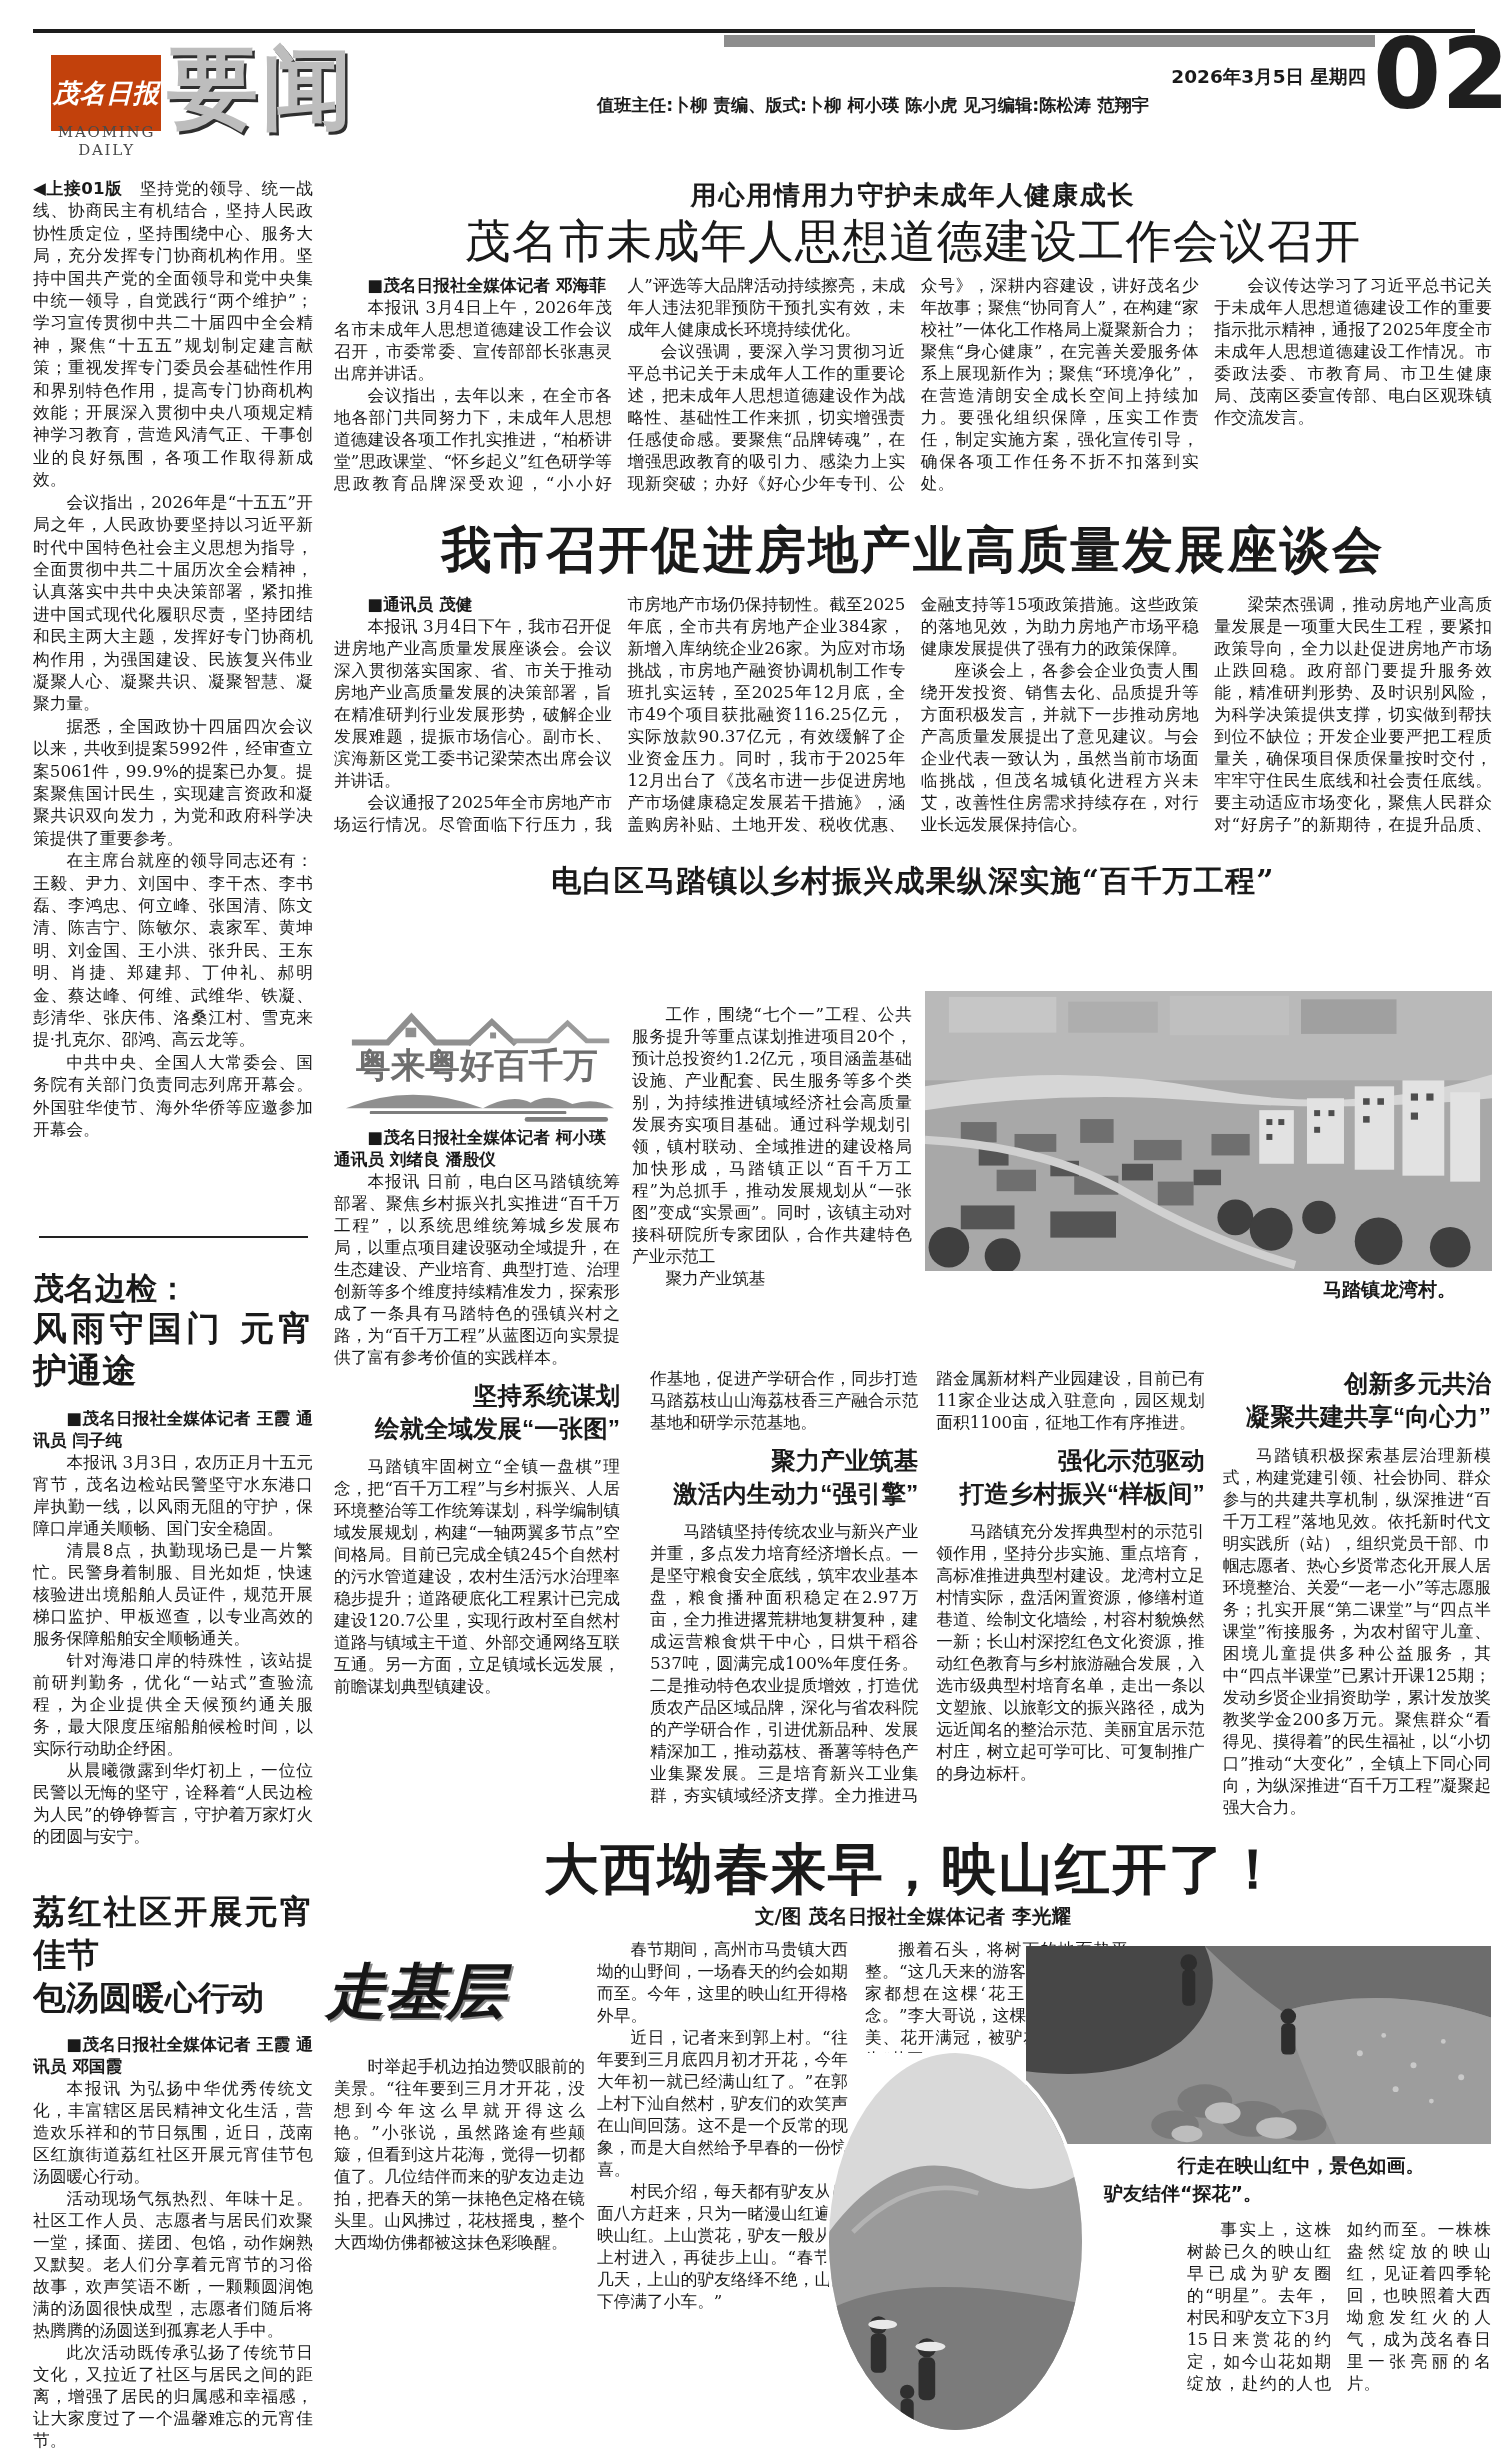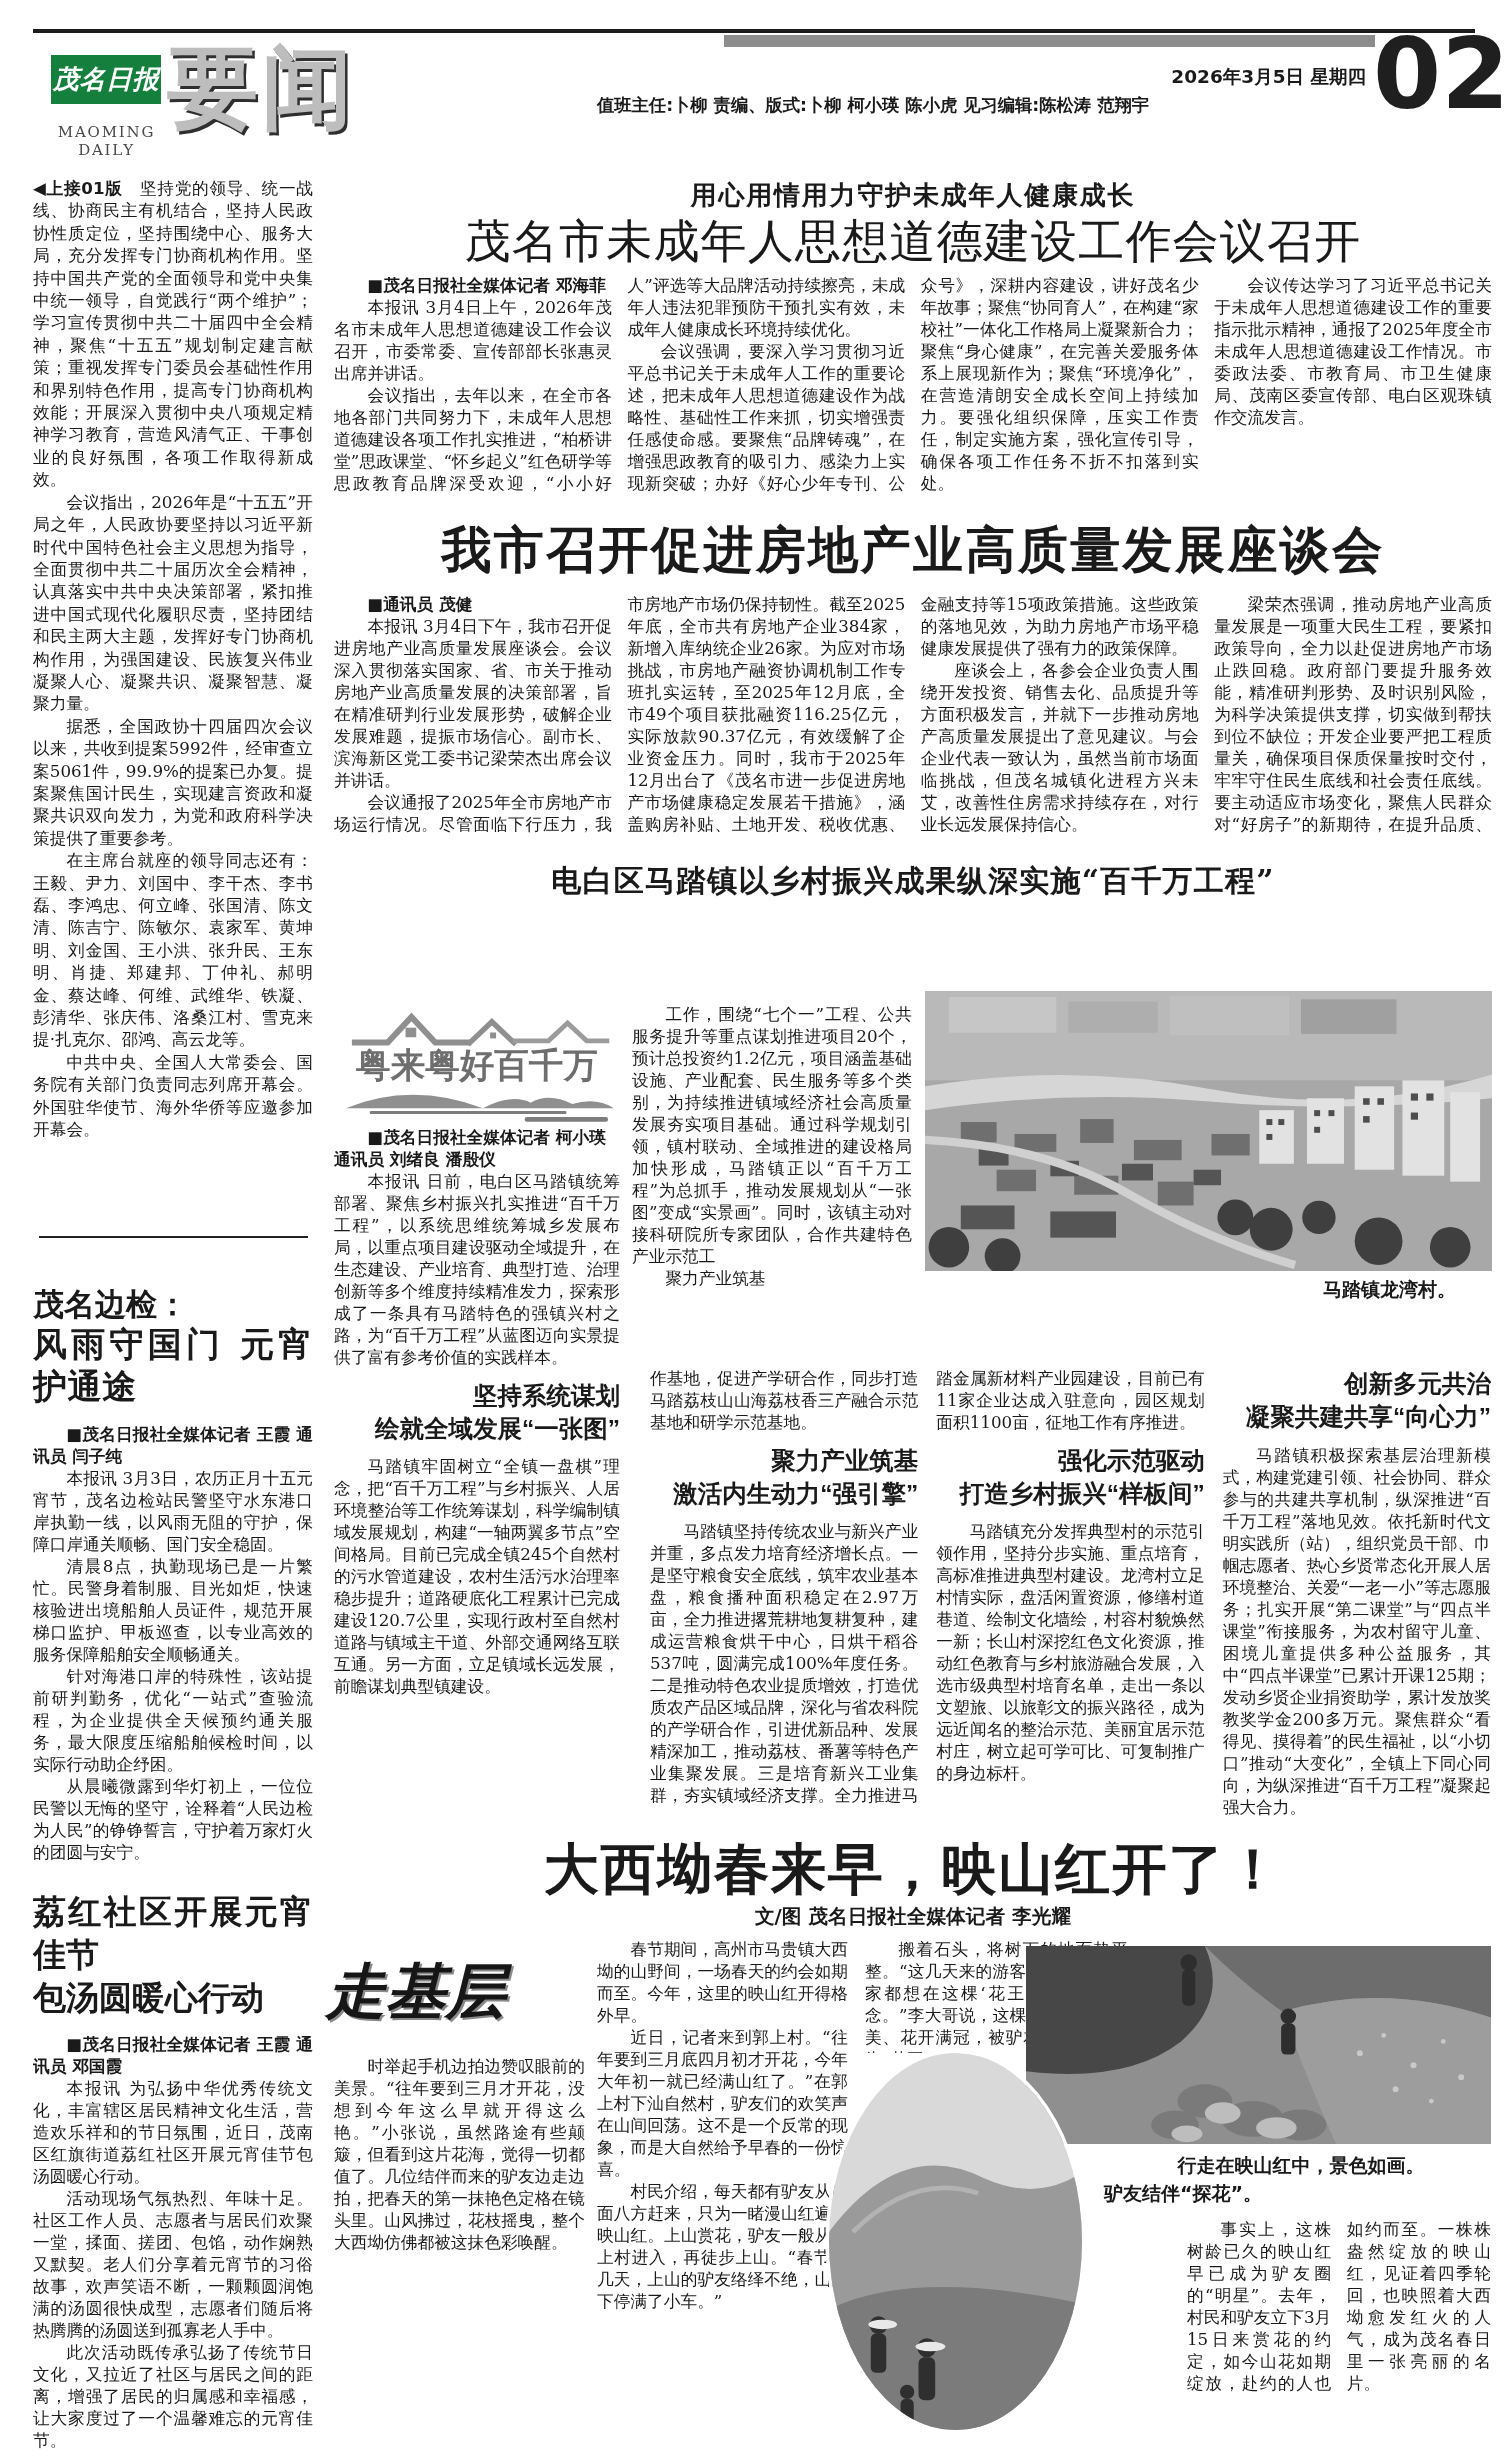--- a/index.html
+++ b/index.html
@@ -3,42 +3,42 @@
 <meta charset="utf-8">
 <style>
   html,body{margin:0;padding:0;background:#e8e8e8;}
   #page{position:relative;width:1508px;height:2462px;background:#ffffff;overflow:hidden;
         font-family:"DejaVu Serif","Liberation Serif",serif;color:#1a1a1a;}
   .abs{position:absolute;}
   .sans{font-family:"DejaVu Sans","Liberation Sans",sans-serif;}
   
   #top-rule{left:33px;top:29px;width:1442px;height:3.6px;background:#1c1c1c;}
   #top-graybar{left:724px;top:35px;width:651px;height:12px;background:#8d8d8d;}
-  #masthead-box{left:51px;top:55px;width:110px;height:49px;background:#15803d;color:#fff;
+  #masthead-box{left:51px;top:55px;width:110px;height:76px;background:#c2410c;color:#fff;
     display:flex;align-items:center;justify-content:center;font-size:26px;font-weight:bold;
     font-style:italic;letter-spacing:0.6px;}
   #masthead-en{left:47px;top:123px;width:119px;text-align:center;font-size:15px;letter-spacing:1.8px;color:#4a4a4a;}
   #section-title{left:167px;top:37px;width:143px;font-size:91px;line-height:101px;color:#bdbdbd;
     font-weight:bold;text-shadow:2.4px 3px 0 #2f2f2f;letter-spacing:3.6px;white-space:nowrap;}
   #hdr-date{left:656px;top:64px;width:710px;text-align:right;font-size:18.5px;font-weight:bold;}
   #hdr-staff{left:597px;top:93px;width:770px;text-align:left;font-size:17.3px;font-weight:bold;}
   #page-no{left:1373px;top:24px;width:125px;text-align:right;font-size:98px;font-weight:bold;color:#1f1f1f;line-height:101px;}
   
   .body-text p{margin:0;text-indent:2em;font-size:16.7px;line-height:22px;text-align:justify;}
   .byline{font-family:"DejaVu Sans","Liberation Sans",sans-serif;font-weight:bold;font-size:17.3px;
     line-height:24px;margin:0 0 8.4px 0;text-indent:0;}
   .caption{font-family:"DejaVu Sans","Liberation Sans",sans-serif;font-weight:bold;font-size:19px;}
   
   #left-col{left:33px;top:177px;width:280px;height:2274px;}
   #jump-block{position:absolute;left:0;top:0;width:280px;height:1040px;overflow:hidden;}
   #jump-block p{margin:0;text-indent:2em;font-size:16.7px;line-height:22.4px;text-align:justify;}
   #jump-block p.first{text-indent:0;}
   .jump-label{font-weight:bold;font-family:"DejaVu Sans","Liberation Sans",sans-serif;}
   #left-rule{position:absolute;left:6px;top:1059px;width:269px;height:1.8px;background:#222;}
-  #bj-block{position:absolute;left:0;top:1092px;width:280px;height:770px;overflow:hidden;margin-top:16px;}
+  #bj-block{position:absolute;left:0;top:1092px;width:280px;height:770px;overflow:hidden;}
   #bj-kicker{font-size:31px;font-weight:900;margin:0;line-height:38px;}
   #bj-title{font-size:34px;font-weight:900;margin:0 0 15.5px 0;line-height:42px;letter-spacing:0.6px;}
   #lh-block{position:absolute;left:0;top:1713px;width:280px;height:561px;overflow:hidden;}
   #lh-title{font-size:33px;font-weight:900;line-height:43px;margin:0 0 14.3px 0;white-space:pre-line;}
   
   #a1{left:334px;top:174px;width:1158px;height:335px;}
   #a1-kicker{position:absolute;left:0;top:3.6px;width:1158px;text-align:center;font-size:26px;font-weight:bold;letter-spacing:1.8px;}
   #a1-title{position:absolute;left:0;top:37px;width:1158px;text-align:center;font-size:46px;font-weight:400;letter-spacing:1.2px;}
   #a1-body{position:absolute;left:0;top:100px;width:1158px;height:234px;column-count:4;column-gap:15.5px;overflow:hidden;}
   

